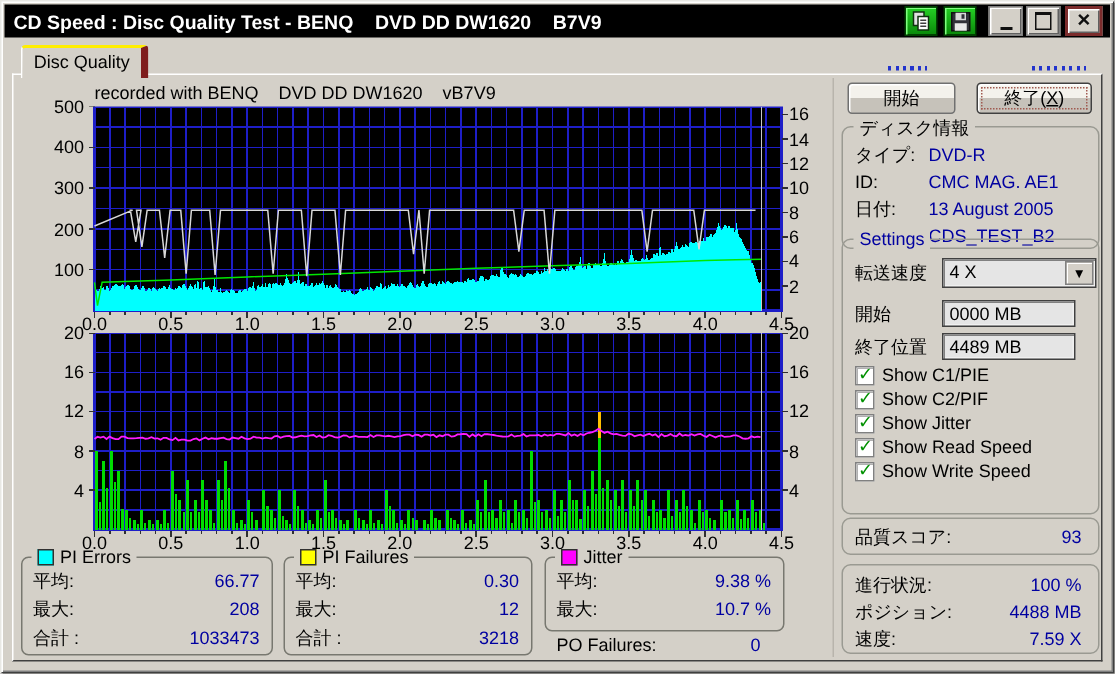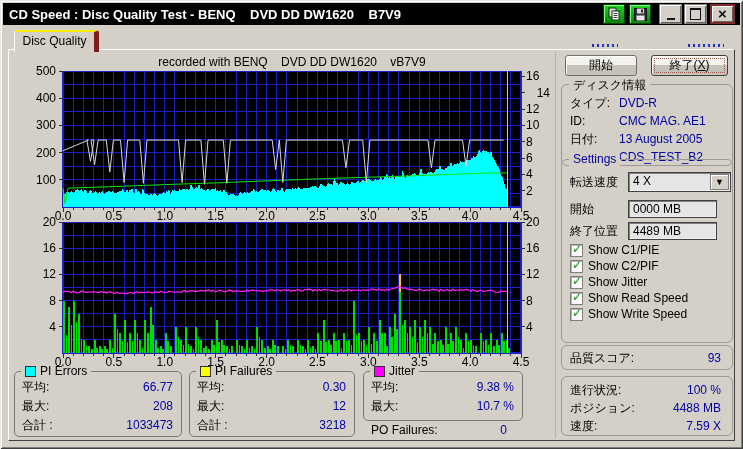--- a/index.html
+++ b/index.html
@@ -16,21 +16,21 @@
           box-shadow:inset 1px 1px 0 #fff,inset -1px -1px 0 #606060;display:flex;align-items:center;justify-content:center;}
   .glyph-min{width:8px;height:2px;background:#101010;margin-top:10px;}
   .glyph-max{width:9px;height:9px;border:1px solid #101010;border-top-width:2px;}
   .glyph-close{font-size:15px;font-weight:bold;color:#101010;line-height:16px;}
   .tb-close{border:2px solid #7c2c2c !important;}
   .tab{position:absolute;left:14px;top:30px;width:79px;height:20px;background:#d4d0c8;
        border-top:2px solid #ffee00;border-left:1px solid #fff;border-right:5px solid #7f1d1d;
        border-radius:3px 3px 0 0;text-align:center;line-height:18px;z-index:3;}
   .tab-page{position:absolute;left:8px;top:49px;width:727px;height:392px;box-sizing:border-box;
        border-top:1px solid #fff;border-left:1px solid #fff;border-right:1px solid #404040;border-bottom:1px solid #404040;}
-  .chart-header{position:absolute;left:63px;top:55px;width:458px;text-align:center;white-space:pre;font-size:12px;}
+  .chart-header{position:absolute;left:63px;top:55px;width:458px;text-align:left;white-space:pre;font-size:12px;}
   .axis-label{position:absolute;font-size:12px;color:#000;}
   .chart-svg{position:absolute;}
   .artifact{position:absolute;height:3px;background:repeating-linear-gradient(90deg,#2233cc 0 2px,transparent 2px 5px);}
   .vdivider{position:absolute;left:555px;top:52px;width:1px;height:386px;background:#b8b4ac;}
 
   .group{position:absolute;border:1px solid #9a9a92;border-radius:6px;box-sizing:border-box;}
   .group-title{position:absolute;top:-8px;left:7px;background:#d4d0c8;padding:0 4px;white-space:nowrap;}
   .blue{color:#0000a0;}
   .btn{position:absolute;height:21px;box-sizing:border-box;border:1px solid #707070;border-radius:3px;
        background:linear-gradient(180deg,#f4f2ec 0 50%,#c6c2ba 50% 100%);
@@ -677,21 +677,21 @@
     <span>PO Failures:</span>
     <span class="blue">0</span>
   </div>
 
 <div class="axis-label" style="left: 26px; top: 64px; width: 30px; text-align: right;">500</div>
     <div class="axis-label" style="left: 26px; top: 91.2px; width: 30px; text-align: right;">400</div>
     <div class="axis-label" style="left: 26px; top: 118.4px; width: 30px; text-align: right;">300</div>
     <div class="axis-label" style="left: 26px; top: 145.6px; width: 30px; text-align: right;">200</div>
     <div class="axis-label" style="left: 26px; top: 172.8px; width: 30px; text-align: right;">100</div>
     <div class="axis-label" style="left: 526px; top: 69.4661px; width: 24px; text-align: left;">16</div>
-    <div class="axis-label" style="left: 526px; top: 85.7828px; width: 24px; text-align: right;">14</div>
+    <div class="axis-label" style="left: 526px; top: 85.7828px; width: 24px; text-align: left;">14</div>
     <div class="axis-label" style="left: 526px; top: 102.1px; width: 24px; text-align: left;">12</div>
     <div class="axis-label" style="left: 526px; top: 118.416px; width: 24px; text-align: left;">10</div>
     <div class="axis-label" style="left: 526px; top: 134.733px; width: 24px; text-align: left;">8</div>
     <div class="axis-label" style="left: 526px; top: 151.05px; width: 24px; text-align: left;">6</div>
     <div class="axis-label" style="left: 526px; top: 167.367px; width: 24px; text-align: left;">4</div>
     <div class="axis-label" style="left: 526px; top: 183.683px; width: 24px; text-align: left;">2</div>
     <div class="axis-label" style="left: 50px; top: 209px; width: 26px; text-align: center;">0.0</div>
     <div class="axis-label" style="left: 100.889px; top: 209px; width: 26px; text-align: center;">0.5</div>
     <div class="axis-label" style="left: 151.778px; top: 209px; width: 26px; text-align: center;">1.0</div>
     <div class="axis-label" style="left: 202.667px; top: 209px; width: 26px; text-align: center;">1.5</div>

